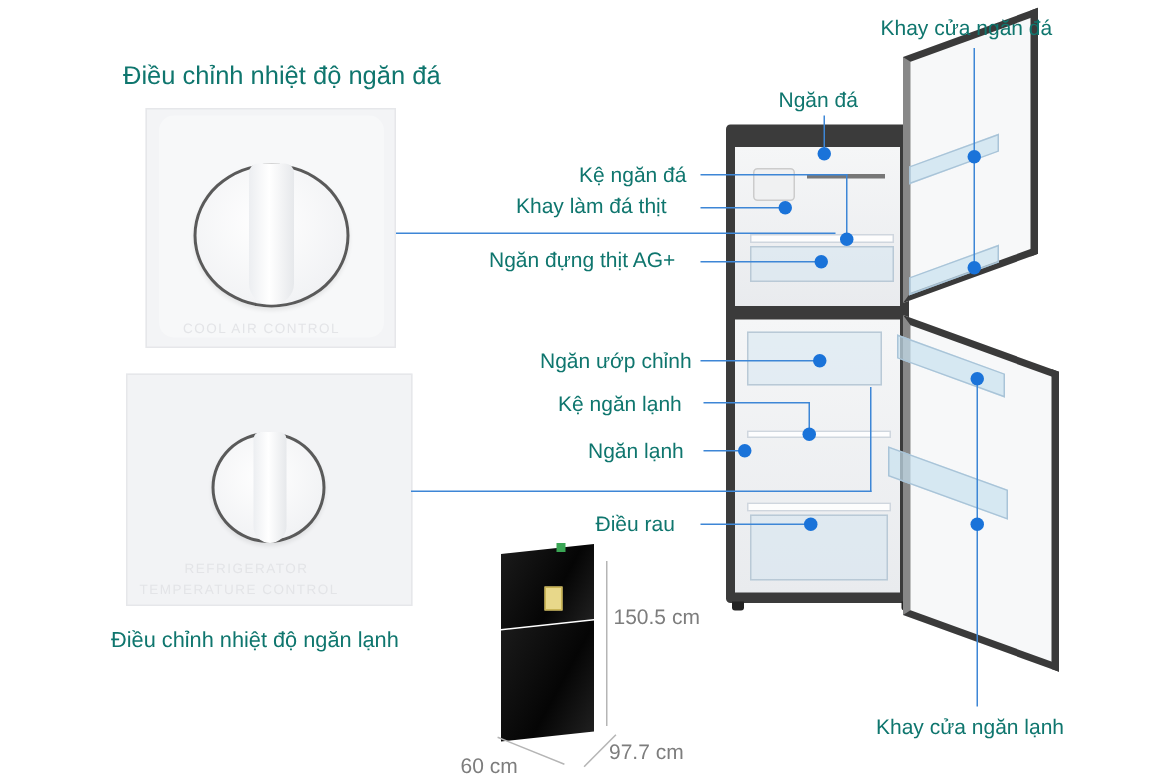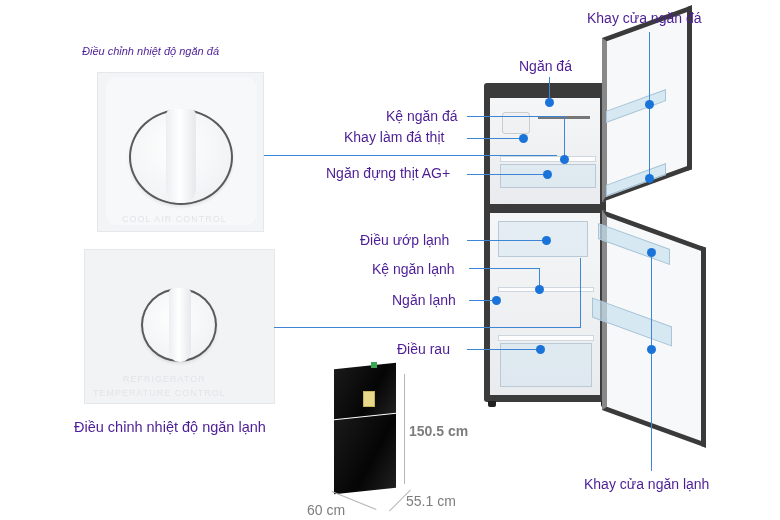--- a/index.html
+++ b/index.html
@@ -1,19 +1,19 @@
 <!DOCTYPE html>
 <html><head>
 <meta charset="utf-8">
 <style>
   * { box-sizing: border-box; margin: 0; padding: 0; }
   html, body { width: 780px; height: 520px; background: #ffffff; overflow: hidden; }
   body { position: relative; font-family: "Liberation Sans", "DejaVu Sans", sans-serif; color: #7a7a7a; }
   .abs { position: absolute; }
-  .label { position: absolute; font-size: 14px; color: #4c1d95; white-space: nowrap; line-height: 16px; }
+  .label { position: absolute; font-size: 14px; color: #0f766e; white-space: nowrap; line-height: 16px; }
   .label.r { text-align: right; }
   .line { position: absolute; background: #3d86d6; }
   .dot { position: absolute; width: 9px; height: 9px; border-radius: 50%; background: #1a73d9; }
 
   
   .panel { position: absolute; background: #f3f4f6; border: 1px solid #e6e7ea; }
   .dial { position: absolute; border-radius: 50%; border: 2px solid #5a5a5a; background: radial-gradient(circle at 45% 40%, #ffffff 0%, #f2f3f5 70%, #e7e8eb 100%); box-shadow: 0 2px 3px rgba(0,0,0,0.08); }
   .knob { position: absolute; background: linear-gradient(90deg, #eceef1 0%, #ffffff 45%, #e6e8eb 100%); border-radius: 6px 6px 14px 14px; }
   .engrave { position: absolute; font-size: 9px; color: #e3e4e7; letter-spacing: 1px; white-space: nowrap; }
 
@@ -27,21 +27,21 @@
   .foot { position: absolute; width: 8px; height: 6px; background: #222; border-radius: 0 0 2px 2px; }
 
   
   .mini { position: absolute; background: linear-gradient(120deg, #1a1a1a 0%, #050505 60%, #202020 100%); }
   .arrow-line { position: absolute; background: #b5b5b5; }
   .dim { position: absolute; font-size: 14px; color: #7d7d7d; white-space: nowrap; }
 </style>
 </head>
 <body>
 
-<div class="label" style="left:82px;top:43px;font-size:11px;font-style:italic;">Điều chỉnh nhiệt độ ngăn đá</div>
+<div class="label" style="left:82px;top:43px;font-size:17px;">Điều chỉnh nhiệt độ ngăn đá</div>
 <div class="panel" style="left:97px;top:72px;width:167px;height:160px;">
   <div class="abs" style="left:8px;top:4px;width:150px;height:148px;border-radius:10px;background:#f7f8f9;"></div>
   <div class="dial" style="left:31px;top:36px;width:104px;height:96px;">
     <div class="knob" style="left:35px;top:-2px;width:30px;height:94px;"></div>
   </div>
   <div class="engrave" style="left:24px;top:141px;">COOL AIR CONTROL</div>
 </div>
 
 <div class="panel" style="left:84px;top:249px;width:191px;height:155px;background:#f2f3f5;">
   <div class="dial" style="left:56px;top:38px;width:76px;height:74px;">
@@ -90,21 +90,21 @@
 <div class="label r" style="left:344px;top:129px;">Khay làm đá thịt</div>
 <div class="line" style="left:467px;top:138px;width:56px;height:1px;"></div>
 <div class="dot" style="left:519px;top:134px;"></div>
 
 <div class="label r" style="left:326px;top:165px;">Ngăn đựng thịt AG+</div>
 <div class="line" style="left:467px;top:174px;width:80px;height:1px;"></div>
 <div class="dot" style="left:543px;top:170px;"></div>
 
 <div class="line" style="left:264px;top:155px;width:293px;height:1px;"></div>
 
-<div class="label r" style="left:360px;top:232px;">Điều ướp lạnh</div>
+<div class="label r" style="left:360px;top:232px;">Ngăn ướp chỉnh</div>
 <div class="line" style="left:467px;top:240px;width:80px;height:1px;"></div>
 <div class="dot" style="left:542px;top:236px;"></div>
 
 <div class="label r" style="left:372px;top:261px;text-align:center;">Kệ ngăn lạnh</div>
 <div class="line" style="left:469px;top:268px;width:71px;height:1px;"></div>
 <div class="line" style="left:539px;top:268px;width:1px;height:22px;"></div>
 <div class="dot" style="left:535px;top:285px;"></div>
 
 <div class="label r" style="left:392px;top:292px;text-align:center;">Ngăn lạnh</div>
 <div class="line" style="left:469px;top:300px;width:25px;height:1px;"></div>
@@ -125,17 +125,17 @@
 <div class="line" style="left:651px;top:253px;width:1px;height:218px;"></div>
 <div class="dot" style="left:647px;top:248px;"></div>
 <div class="dot" style="left:647px;top:345px;"></div>
 <div class="label" style="left:584px;top:476px;">Khay cửa ngăn lạnh</div>
 
 <div class="mini" style="left:334px;top:366px;width:62px;height:50px;transform:skewY(-6deg);"></div>
 <div class="abs" style="left:363px;top:391px;width:12px;height:16px;background:#e8d88a;border:1px solid #c9b455;"></div>
 <div class="abs" style="left:371px;top:362px;width:6px;height:6px;background:#3aa655;"></div>
 <div class="mini" style="left:334px;top:417px;width:62px;height:74px;transform:skewY(-6deg);"></div>
 <div class="arrow-line" style="left:404px;top:374px;width:1px;height:110px;"></div>
-<div class="dim" style="left:409px;top:423px;font-weight:bold;">150.5 cm</div>
+<div class="dim" style="left:409px;top:403px;">150.5 cm</div>
 <div class="arrow-line" style="left:385px;top:500px;width:30px;height:1px;transform:rotate(-45deg);"></div>
-<div class="dim" style="left:406px;top:493px;">55.1 cm</div>
+<div class="dim" style="left:406px;top:493px;">97.7 cm</div>
 <div class="arrow-line" style="left:330px;top:500px;width:48px;height:1px;transform:rotate(22deg);"></div>
 <div class="dim" style="left:307px;top:502px;">60 cm</div>
 
 </body></html>

